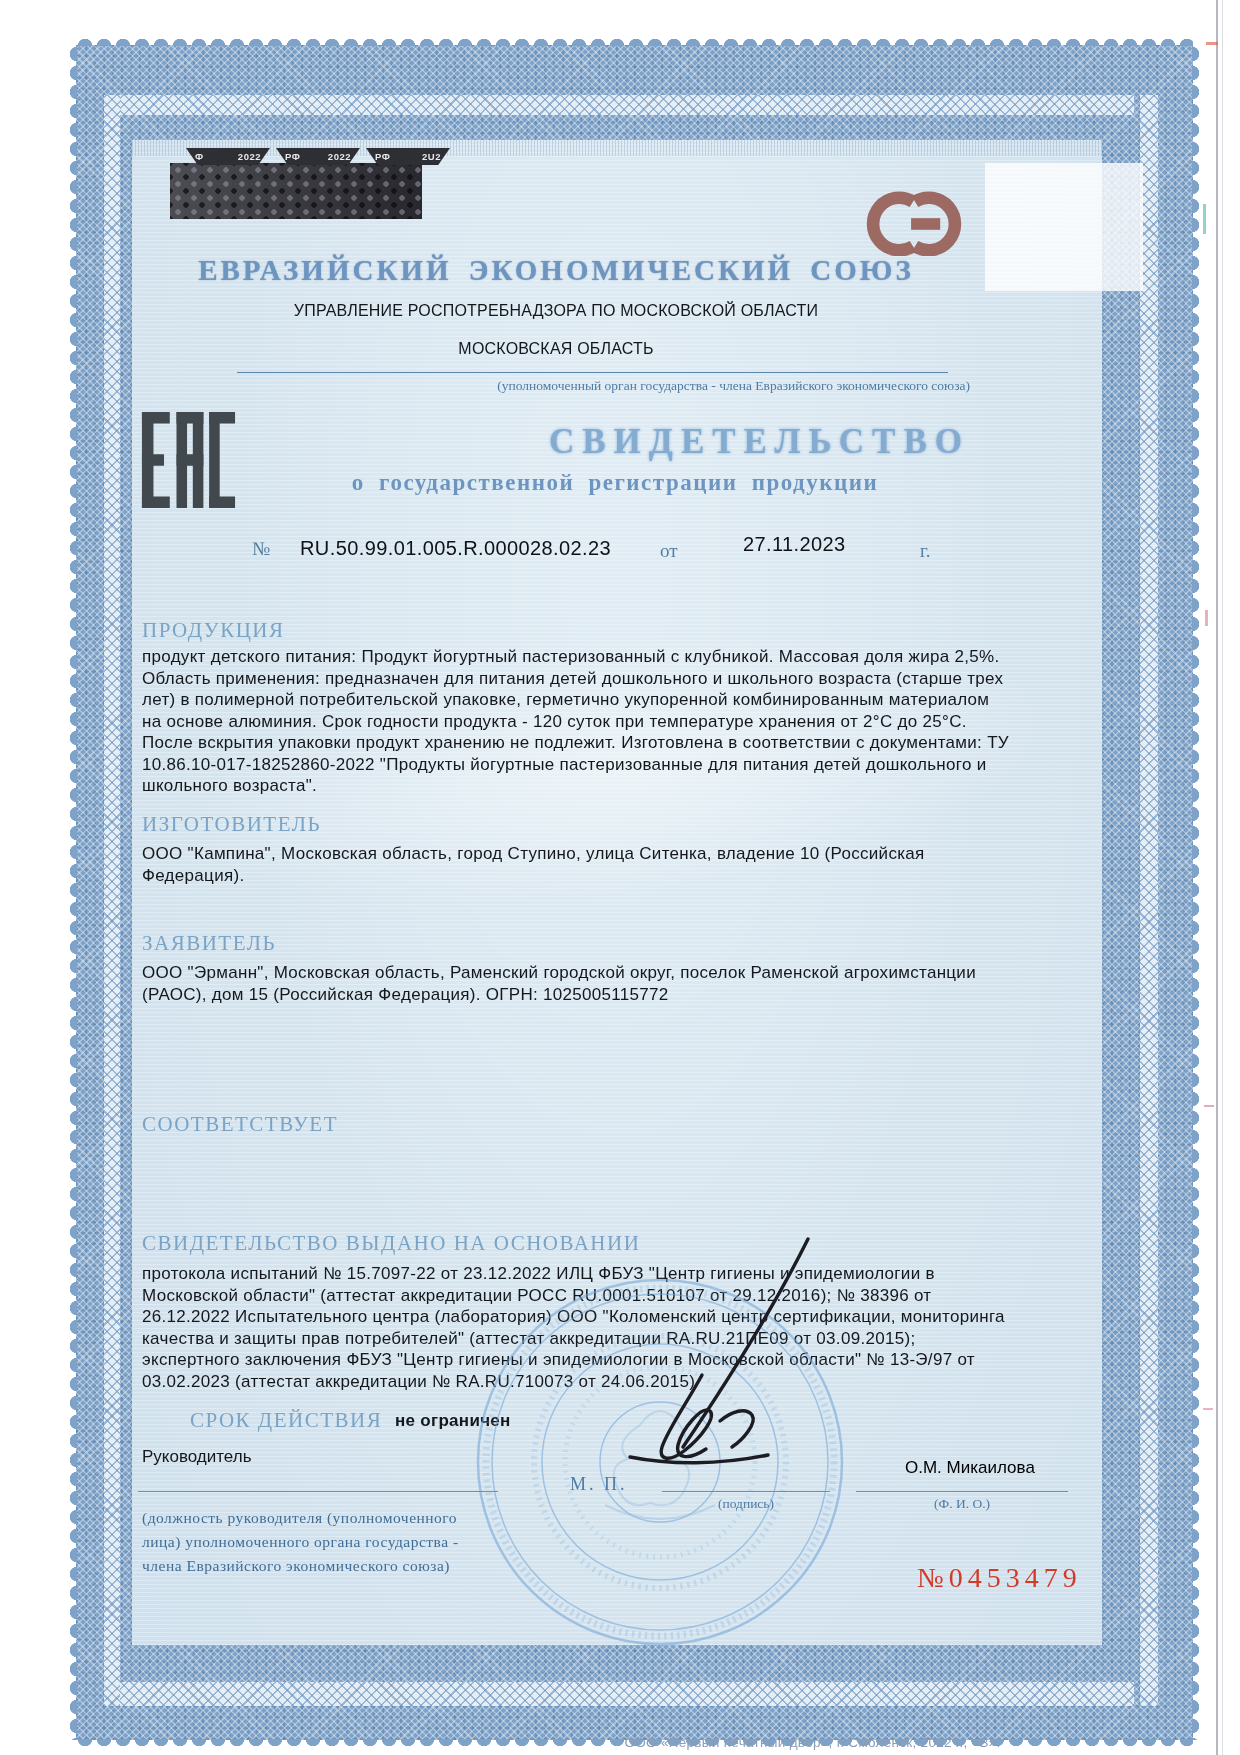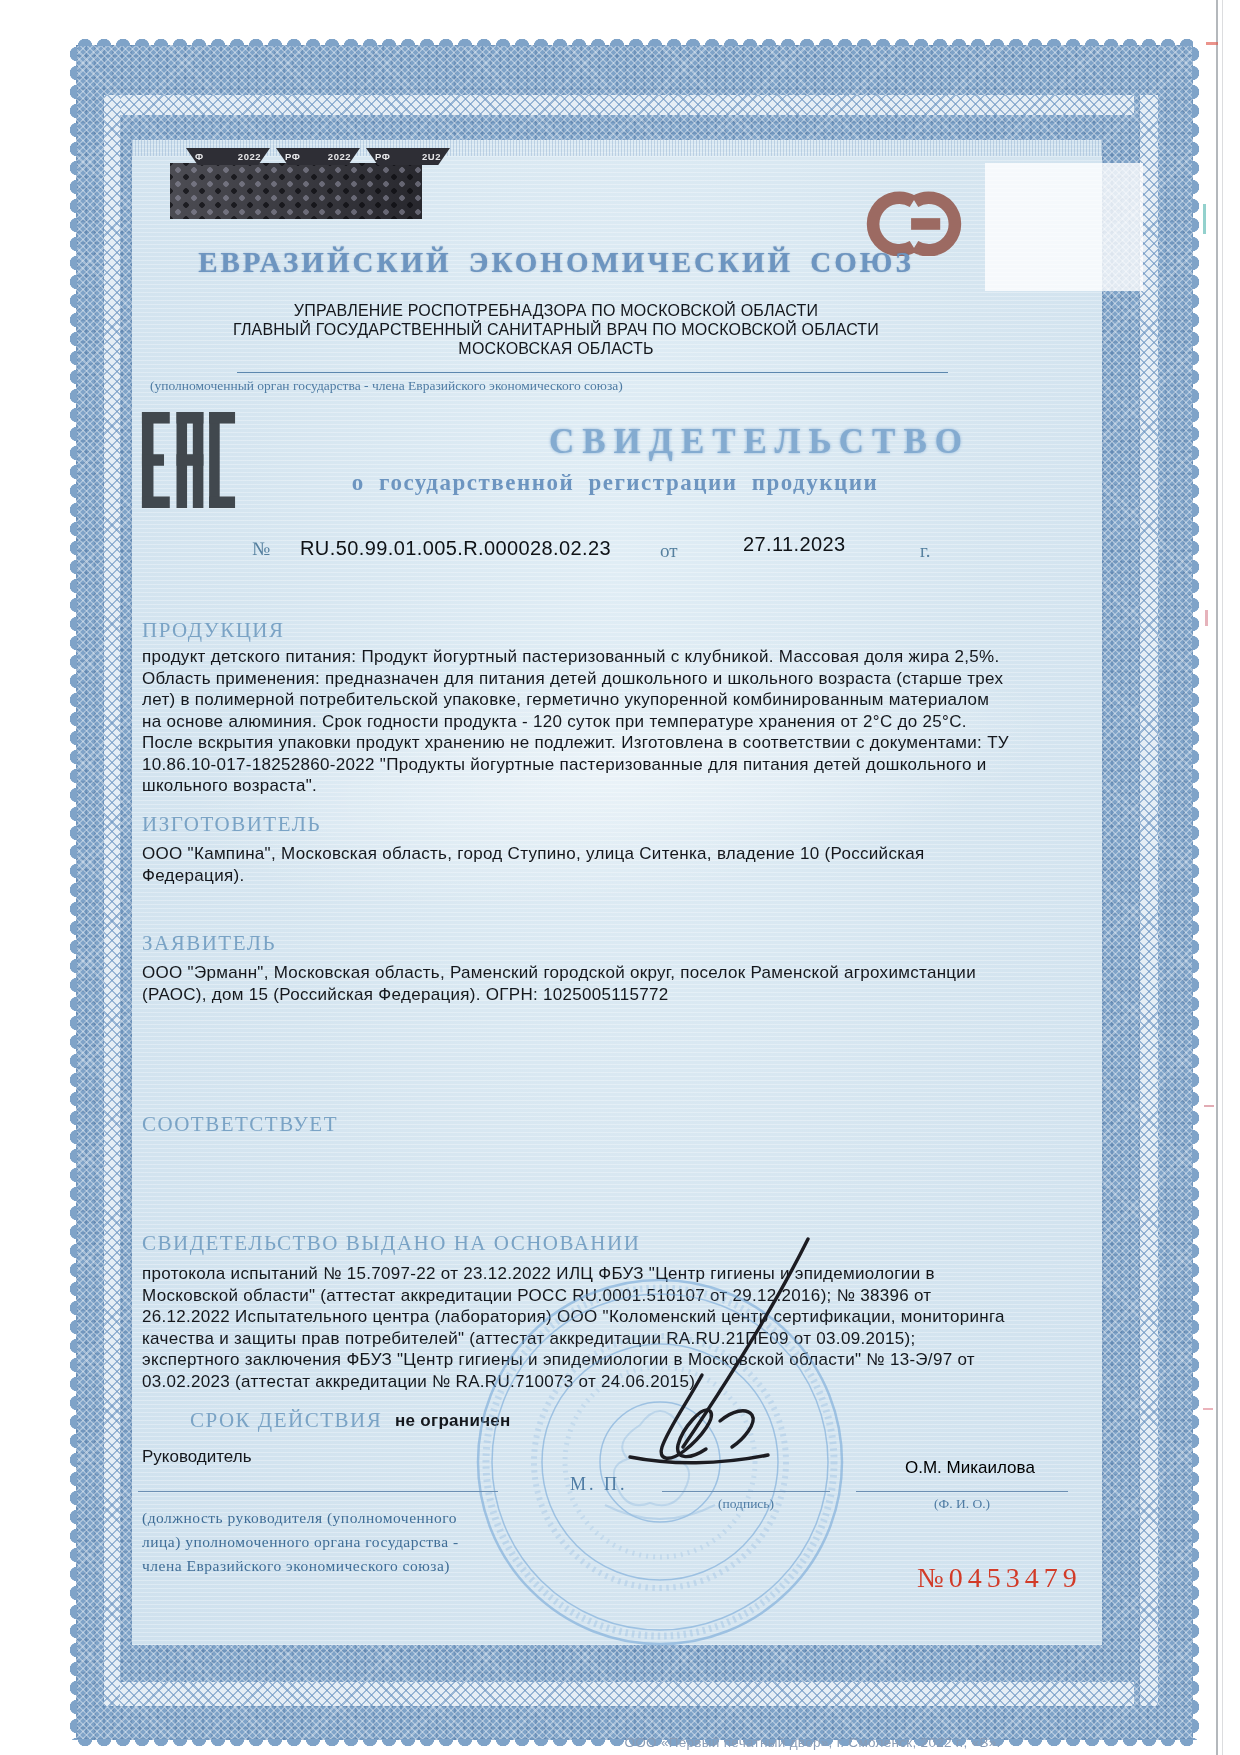--- a/index.html
+++ b/index.html
@@ -40,21 +40,21 @@
       repeating-linear-gradient(90deg, rgba(120,155,195,.55) 0 1px, transparent 1px 3px);}
   .watermark{position:absolute;left:180px;top:640px;width:880px;height:260px;
       background:radial-gradient(ellipse at 50% 50%, rgba(255,255,255,.4), transparent 70%);
       transform:rotate(-7deg);}
   
   .abs{position:absolute;}
   .blue-h{font-family:"Liberation Serif",serif;color:#7aa3c5;letter-spacing:1.5px;font-size:21px;}
   .body-txt{font-size:17px;letter-spacing:.3px;line-height:21.5px;color:#14171c;white-space:pre-line;}
   .union-title{font-family:"Liberation Serif",serif;font-weight:bold;font-size:29px;
       color:var(--accent_blue,#6d95c0);letter-spacing:3px;word-spacing:7px;
-      text-shadow:0 0 1.5px rgba(62,100,150,.55);}
+      text-shadow:0 0 1.5px rgba(62,100,150,.55);margin-top:8px;}
   .org-line{font-size:16px;color:#14171c;line-height:18.5px;letter-spacing:.2px;}
   .auth-note{font-family:"Liberation Serif",serif;font-size:13.5px;color:#4e7ba3;}
   .title-main{font-family:"Liberation Serif",serif;font-weight:bold;font-size:35px;
       color:#84abd0;letter-spacing:8px;text-shadow:0 0 3px rgba(130,170,210,.9);}
   .title-sub{font-family:"Liberation Serif",serif;font-weight:bold;font-size:23px;
       color:var(--accent_blue,#6d95c0);letter-spacing:1.5px;word-spacing:7px;}
   .num-lbl{font-family:"Liberation Serif",serif;font-size:19px;color:#55809f;}
   .num-val{font-size:20px;color:#0f1216;letter-spacing:.4px;}
   .mp{font-family:"Liberation Serif",serif;font-size:18px;color:#4e7ba3;letter-spacing:3px;}
   .cap{font-family:"Liberation Serif",serif;font-size:13.5px;color:#4e7ba3;}
@@ -116,24 +116,23 @@
 
   <div class="abs" style="left:985px;top:163px;width:158px;height:128px;background:rgba(255,255,255,.78);"></div>
   <svg class="abs" style="left:853px;top:190px;" width="122" height="66" viewBox="0 0 122 68">
     <path d="M60 12 A27 27 0 1 0 60 58" fill="none" stroke="#9c6a62" stroke-width="13"></path>
     <path d="M62 12 A27 27 0 1 1 62 58" fill="none" stroke="#9c6a62" stroke-width="13"></path>
     <path d="M58 35 H88" fill="none" stroke="#9c6a62" stroke-width="12"></path>
   </svg>
 
   <div class="abs union-title" style="left:142px;top:246px;width:828px;text-align:center;">ЕВРАЗИЙСКИЙ ЭКОНОМИЧЕСКИЙ СОЮЗ</div>
   <div class="abs org-line" style="left:142px;top:302px;width:828px;text-align:center;">УПРАВЛЕНИЕ РОСПОТРЕБНАДЗОРА ПО МОСКОВСКОЙ ОБЛАСТИ</div>
-  <div class="abs org-line" style="left:142px;top:321px;width:828px;text-align:center;">ГЛАВНЫЙ ГОСУДАРСТВЕННЫЙ САНИТАРНЫЙ ВРАЧ ПО МОСКОВСКОЙ ОБЛАСТИ</div>
   <div class="abs org-line" style="left:142px;top:340px;width:828px;text-align:center;">МОСКОВСКАЯ ОБЛАСТЬ</div>
   <div class="abs" style="left:237px;top:372px;width:711px;border-top:1.5px solid #5c87ae;"></div>
-  <div class="abs auth-note" style="left:150px;top:378px;width:828px;text-align:left;">(уполномоченный орган государства - члена Евразийского экономического союза)</div>
+  <div class="abs auth-note" style="left:142px;top:378px;width:828px;text-align:right;">(уполномоченный орган государства - члена Евразийского экономического союза)</div>
 
   <svg class="abs" style="left:140px;top:412px;" width="97" height="96" viewBox="0 0 97 100">
     <g fill="#41484e">
       <rect x="0" y="0" width="12" height="100"></rect>
         <rect x="0" y="0" width="29" height="12"></rect>
       <rect x="0" y="44" width="23" height="12"></rect>
         <rect x="0" y="88" width="29" height="12"></rect>
       <rect x="36" y="0" width="11" height="100"></rect>
         <rect x="53" y="0" width="11" height="100"></rect>
       <rect x="36" y="0" width="28" height="12"></rect>

